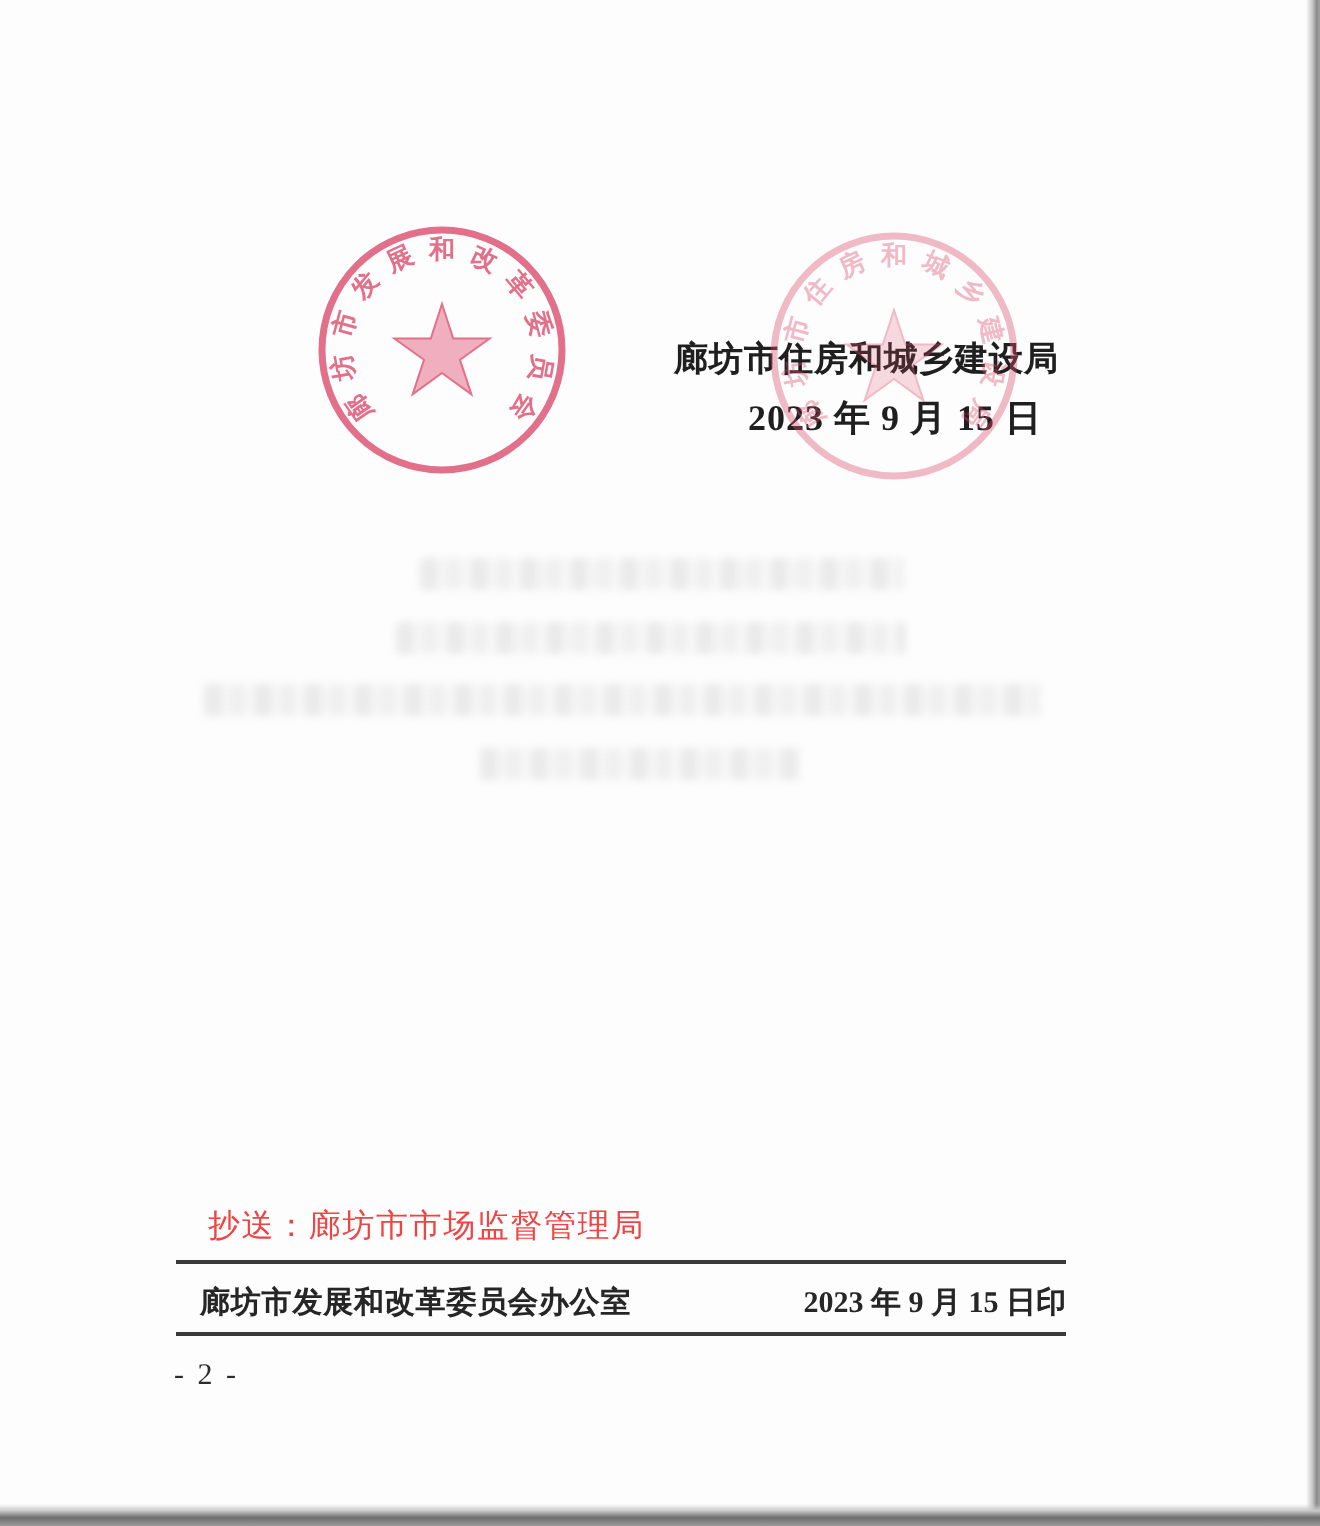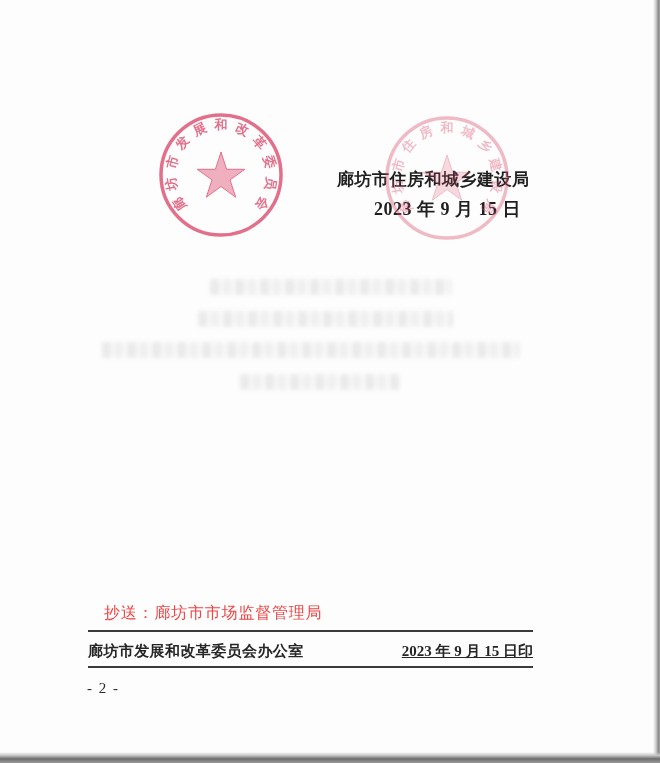--- a/index.html
+++ b/index.html
@@ -43,22 +43,22 @@
     letter-spacing:0.8px;white-space:nowrap;
   }
   .rule{position:absolute;left:88px;width:445px;height:2px;background:#3b3b3b;}
   #rule-top{top:630px;}
   #rule-bottom{top:666px;}
   .office-row{
     position:absolute;left:88px;top:642px;width:445px;
     display:flex;justify-content:space-between;align-items:baseline;
     font-size:15px;font-weight:600;color:#262626;
   }
-  .office-name{letter-spacing:0.4px;white-space:nowrap;}
-  .print-date{white-space:nowrap;text-decoration:underline;}
+  .office-name{letter-spacing:0.4px;white-space:nowrap;margin-left:12px;}
+  .print-date{white-space:nowrap;}
   .page-number{
     position:absolute;left:87px;top:680px;
     font-size:15px;color:#2b2b2b;letter-spacing:1.5px;white-space:nowrap;
   }
   .edge-right{
     position:absolute;top:0;right:0;width:7px;height:100%;
     background:linear-gradient(to right,rgba(255,255,255,0),#c9c9c9 45%,#8d8d8d 75%,#a0a0a0);
   }
   .edge-bottom{
     position:absolute;bottom:0;left:0;width:100%;height:11px;

